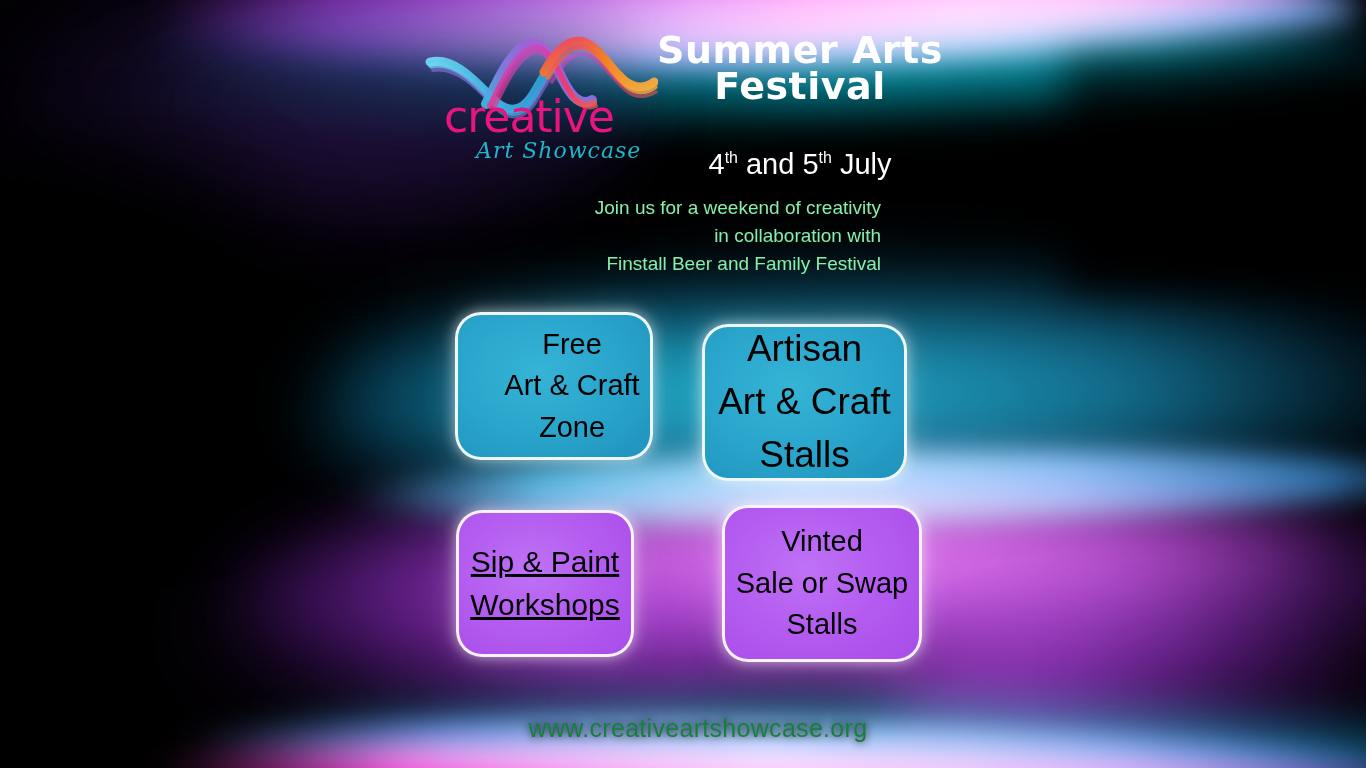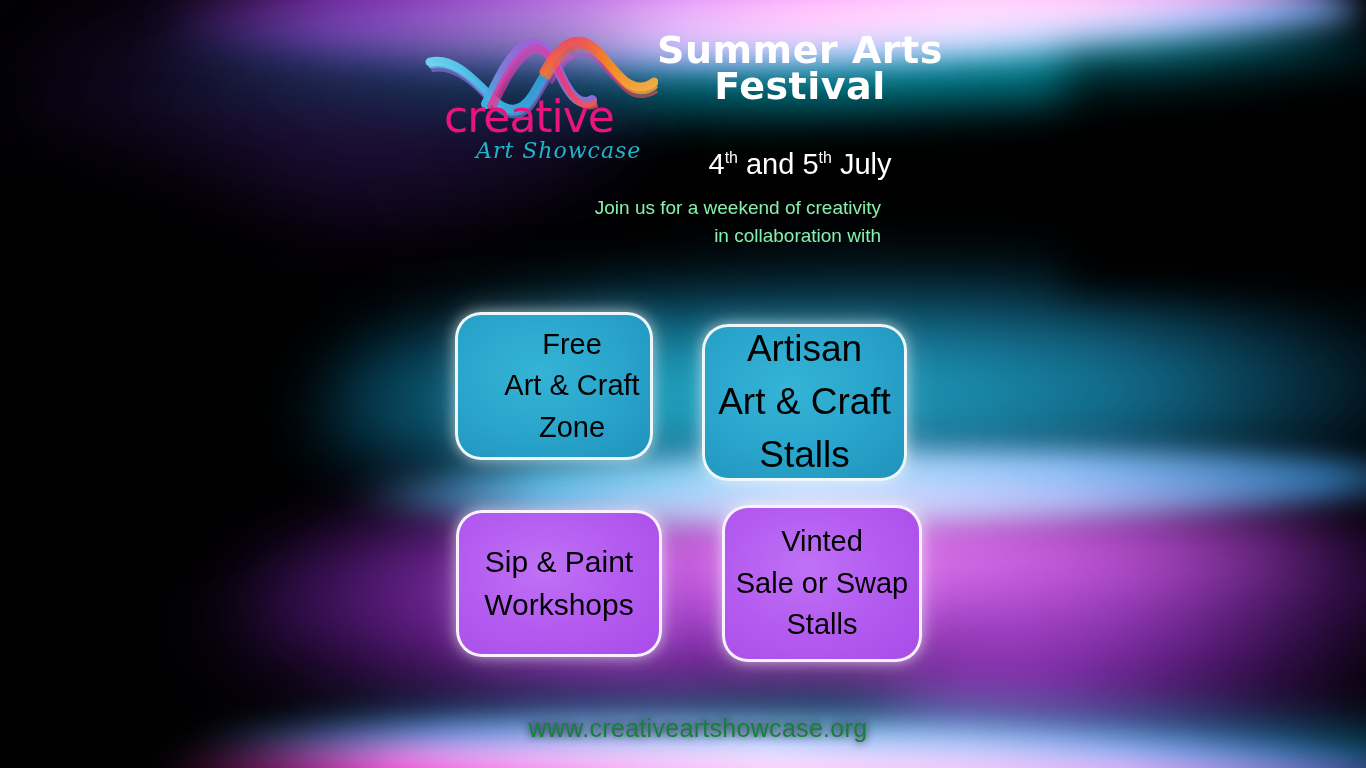--- a/index.html
+++ b/index.html
@@ -289,21 +289,21 @@
 
   .card.cyan {
     background: radial-gradient(ellipse at 42% 40%, #35b4d6 0%, #2aa6cc 48%, #1f92bb 100%);
   }
   .card.purple {
     background: radial-gradient(ellipse at 42% 40%, #bf72f6 0%, #b45cf0 48%, #a84ce8 100%);
   }
 
   #card-free    { left: 455px; top: 312px; width: 198px; height: 148px; font-size: 29px; padding-left: 36px; }
   #card-artisan { left: 702px; top: 324px; width: 205px; height: 157px; font-size: 37px; }
-  #card-sip     { left: 456px; top: 510px; width: 206px; height: 147px; font-size: 30px; }
+  #card-sip     { left: 456px; top: 510px; width: 178px; height: 147px; font-size: 30px; text-decoration: underline; }
   #card-vinted  { left: 702px; top: 505px; width: 200px; height: 157px; font-size: 29px; margin-left: 20px; }
 
   
   .site-url {
     position: absolute;
     left: 0;
     right: 0;
     top: 714px;
     text-align: center;
     color: #15803d;
@@ -395,20 +395,21 @@
     <div class="headline">
       <span class="l1">Summer Arts</span>
       <span class="l2">Festival</span>
     </div>
 
     <div class="dateline"><span>4</span><sup>th</sup><span> and 5</span><sup>th</sup><span> July</span></div>
 
     <div class="blurb">
       <div>Join us for a weekend of creativity</div>
       <div>in collaboration with</div>
+      <div>Finstall Beer and Family Festival</div>
     </div>
 
     <div class="card cyan" id="card-free">
       <span class="lines">
         <span>Free</span>
         <span>Art &amp; Craft</span>
         <span>Zone</span>
       </span>
     </div>
 

